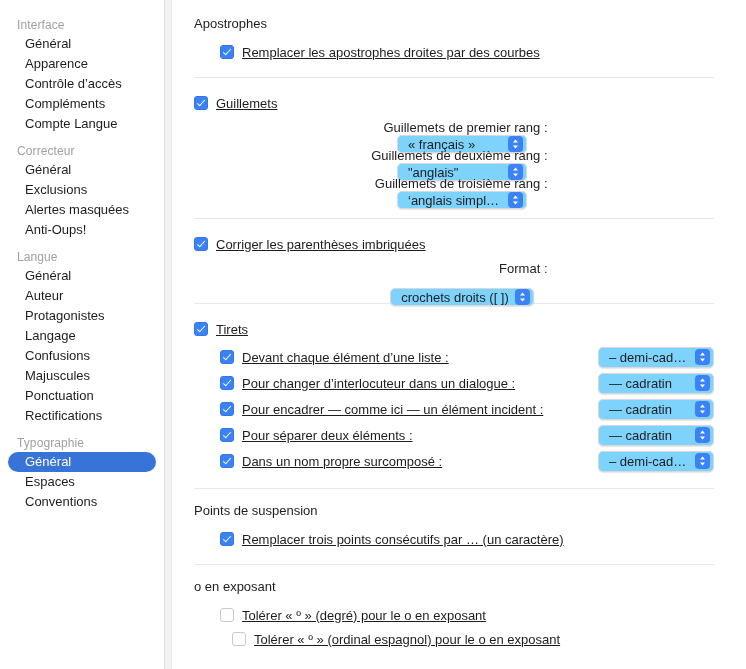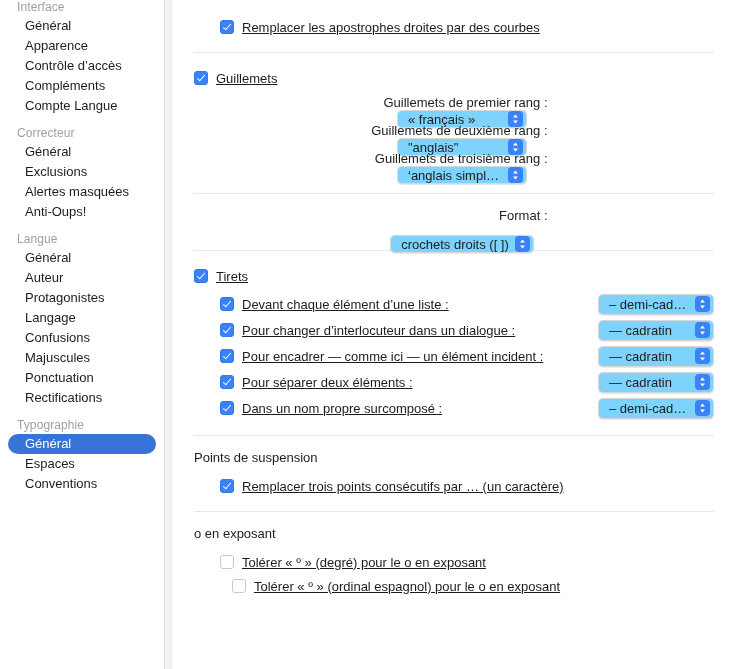--- a/index.html
+++ b/index.html
@@ -21,21 +21,21 @@
     width: 746px;
     height: 669px;
     position: relative;
   }
 
   
   .sidebar {
     width: 164px;
     min-width: 164px;
     background: #ffffff;
-    padding-top: 0;
+    padding-top: 18px;
     box-sizing: border-box;
     position: relative;
   }
   .sidebar-divider {
     width: 8px;
     min-width: 8px;
     background: #f3f3f3;
     border-left: 1px solid #e0e0e0;
     border-right: 1px solid #ececec;
     box-sizing: border-box;
@@ -241,20 +241,21 @@
       <div class="side-item">Conventions</div>
     </div>
 
   </div>
 
   <div class="sidebar-divider"></div>
 
   <div class="content">
 
     <div class="block">
+      <div class="section-title">Apostrophes</div>
       <div class="check-row indent">
         <span class="checkbox on"></span>
         <span class="check-label">Remplacer les apostrophes droites par des courbes</span>
       </div>
     </div>
 
     <div class="hr"></div>
 
     <div class="block">
       <div class="check-row">
@@ -298,20 +299,24 @@
                 <path d="M4.5 10.4 L2 7.4 L7 7.4 Z" fill="#fff"></path>
               </svg>
           </span>
         </span>
       </div>
     </div>
 
     <div class="hr"></div>
 
     <div class="block">
+      <div class="check-row">
+        <span class="checkbox on"></span>
+        <span class="check-label">Corriger les parenthèses imbriquées</span>
+      </div>
       <div class="field-row" style="margin-top:6px;gap:12px;">
         <span class="field-label">Format :</span>
         <span class="popup auto">
           <span class="pv">crochets droits ([ ])</span>
           <span class="chev">
             <svg width="9" height="12" viewBox="0 0 9 12">
                 <path d="M4.5 1.6 L7 4.6 L2 4.6 Z" fill="#fff"></path>
                 <path d="M4.5 10.4 L2 7.4 L7 7.4 Z" fill="#fff"></path>
               </svg>
           </span>

